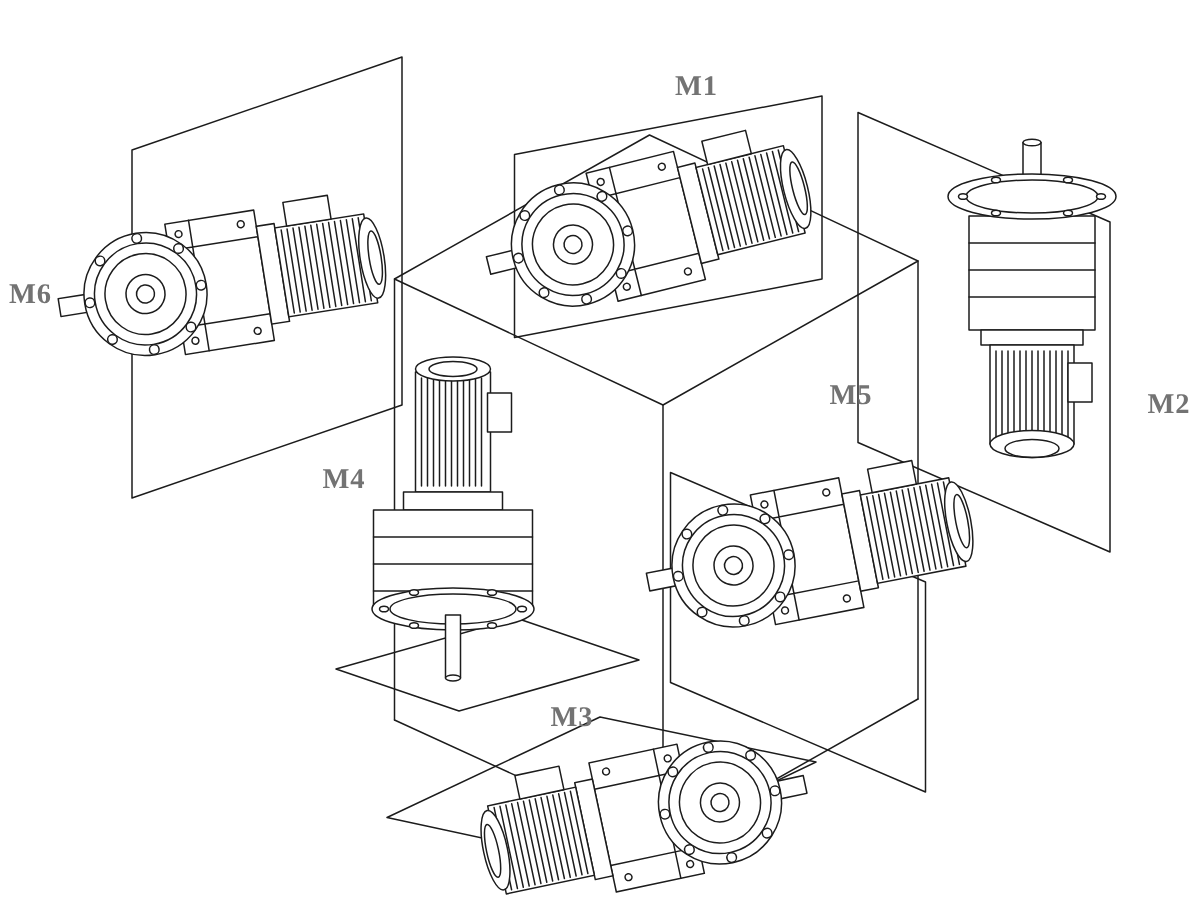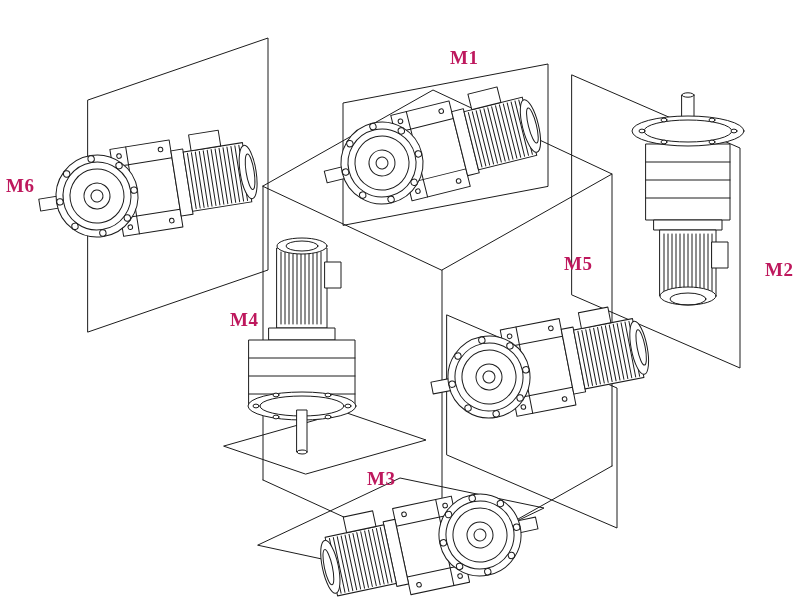--- a/index.html
+++ b/index.html
@@ -10,30 +10,30 @@
     background: #ffffff;
     overflow: hidden;
     font-family: "Liberation Serif", serif;
   }
   #stage svg { position: absolute; left: 0; top: 0; }
   .pos-label {
     position: absolute;
     font-family: "Liberation Serif", serif;
     font-weight: 700;
     font-size: 19px;
-    color: #be185d;
+    color: #737373;
     letter-spacing: 0.5px;
     user-select: none;
   }
   #label-m1 { left: 450px; top: 47px; }
   #label-m2 { left: 765px; top: 259px; }
   #label-m3 { left: 367px; top: 468px; }
-  #label-m4 { left: 230px; top: 309px; }
-  #label-m5 { left: 553px; top: 253px; margin-left: 11px; }
-  #label-m6 { left: 6px;   top: 175px; }
+  #label-m4 { left: 215px; top: 309px; }
+  #label-m5 { left: 553px; top: 253px; }
+  #label-m6 { left: 6px;   top: 186px; }
 </style>
 </head>
 <body>
 
 <div id="stage">
 
   <svg width="800" height="613" viewBox="0 0 800 613">
 
     <defs>
 

